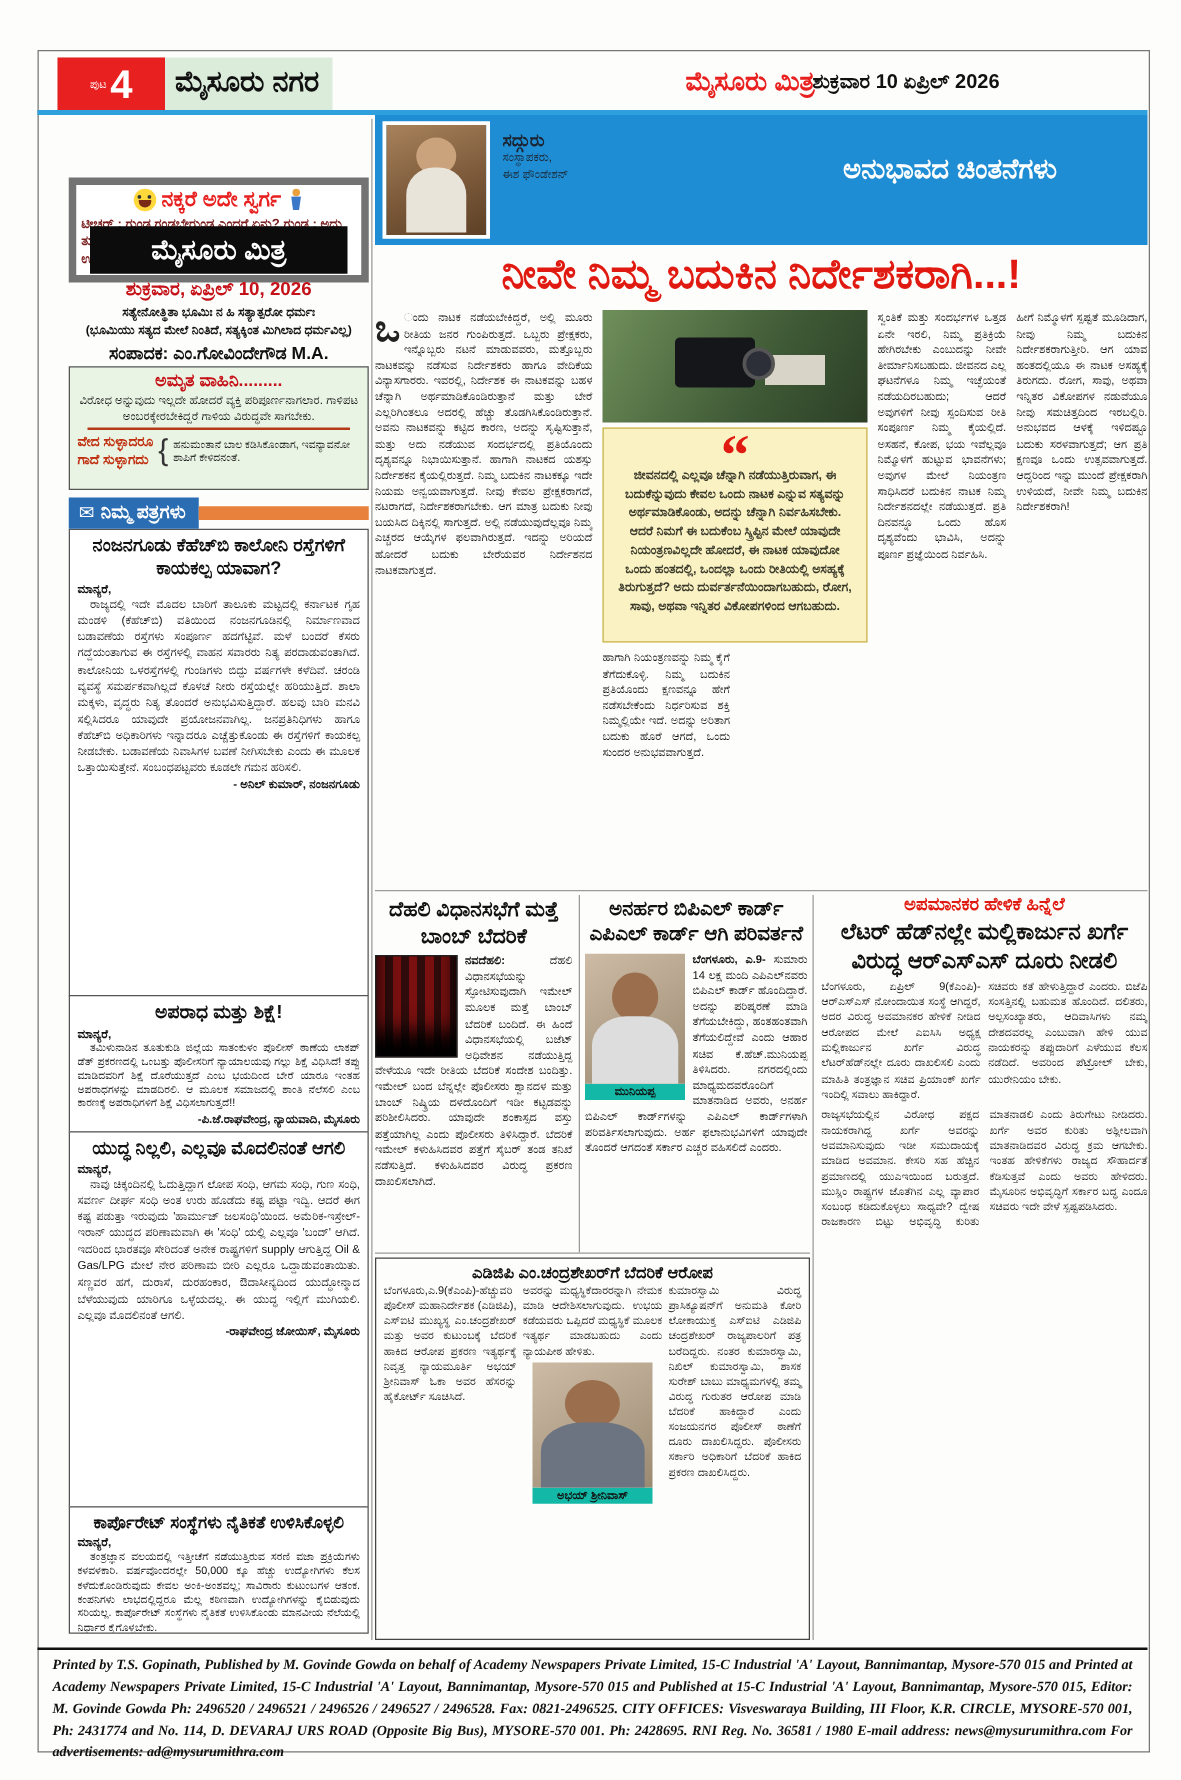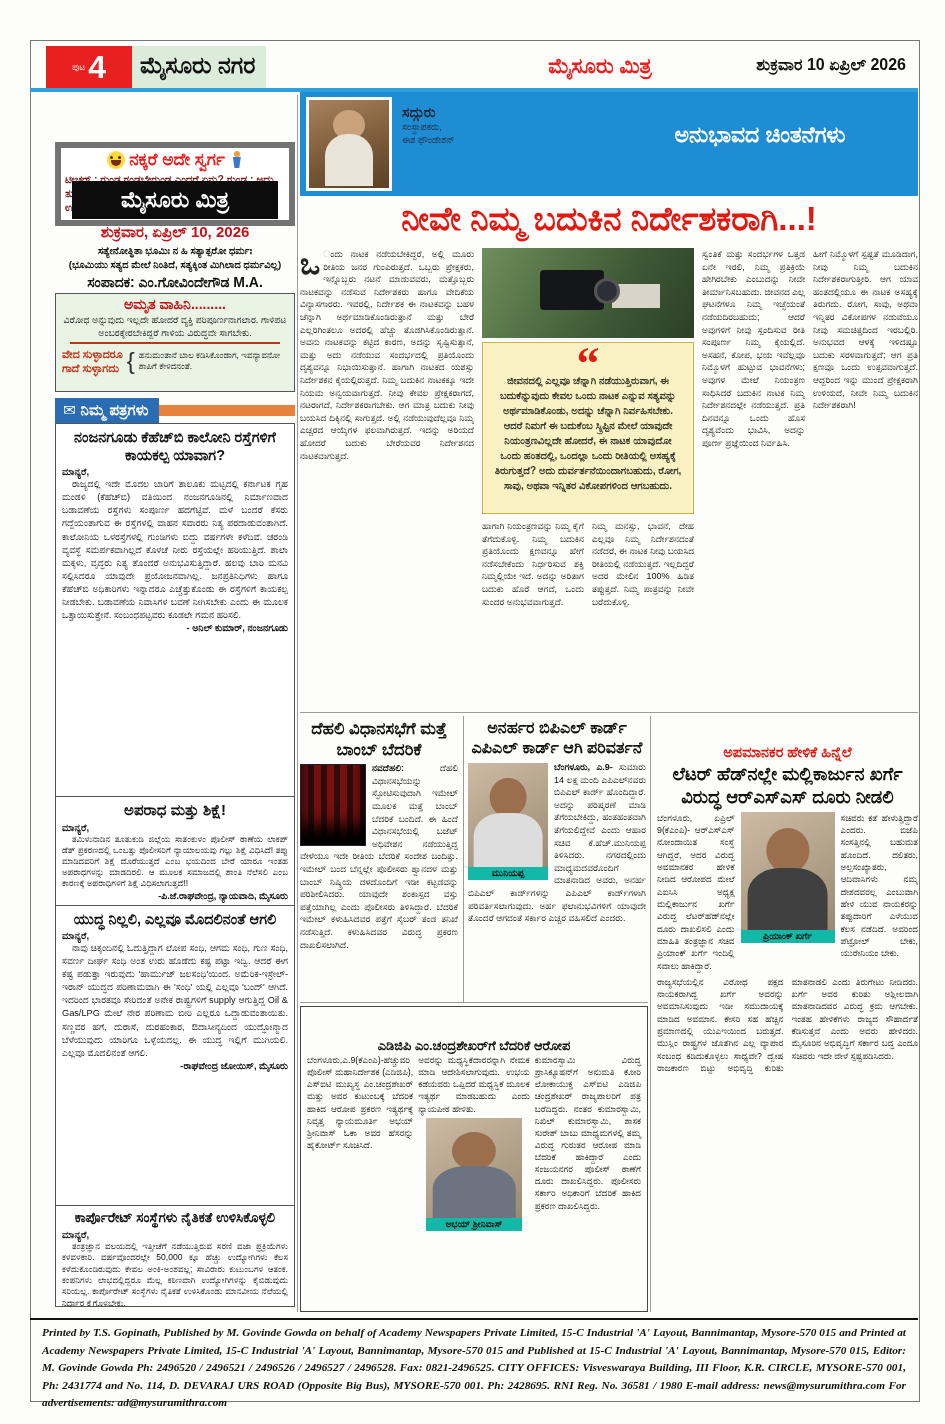--- a/index.html
+++ b/index.html
@@ -1,31 +1,31 @@
 <!DOCTYPE html>
 <html><head>
 <meta charset="utf-8">
 <style>
   html,body{margin:0;padding:0;background:#888;}
   #page{position:relative;width:945px;height:1424px;background:#fdfdfb;margin:0 auto;
         font-family:"Liberation Sans","DejaVu Sans",sans-serif;color:#111;overflow:hidden;}
   .abs{position:absolute;}
   .jc{text-align:justify;}
-  .ctr{text-align:center;margin-top:28px;}
+  .ctr{text-align:center;}
   .b{font-weight:bold;}
   
   .outer-border{left:30px;top:40px;width:888px;height:1360px;border:1px solid #777;}
   .hdr-green{left:46px;top:46px;width:220px;height:42px;background:#dcecdb;}
   .hdr-red{left:46px;top:46px;width:86px;height:42px;background:#e8201f;color:#fff;
            display:flex;align-items:center;justify-content:center;gap:3px;}
   .hdr-red .pg-lbl{font-size:9px;}
   .hdr-red .pg-num{font-size:32px;font-weight:bold;line-height:1;}
   .hdr-section{left:140px;top:52px;font-size:23px;font-weight:bold;}
   .hdr-paper{left:420px;top:54px;width:360px;text-align:center;color:#e8201f;font-size:21px;font-weight:bold;}
-  .hdr-date{left:650px;top:56px;width:256px;text-align:right;font-size:16px;font-weight:bold;}
+  .hdr-date{left:650px;top:56px;width:256px;font-size:16px;font-weight:bold;}
   .blue-rule{left:30px;top:88px;width:888px;height:4px;background:#2da0dd;}
   
   .vline{background:#9a9a9a;width:1px;}
   .hline{background:#9a9a9a;height:1px;}
   
   .joke-box{left:55px;top:95px;width:240px;height:84px;border:6px solid #737373;background:#fff;padding:2px 4px;box-sizing:border-box;margin-top:47px;}
   .joke-title-row{display:flex;align-items:center;justify-content:center;gap:4px;}
   .joke-title{color:#e8201f;font-size:17px;font-weight:bold;}
   .laugh-face{width:18px;height:18px;border-radius:50%;background:#ffd93b;position:relative;flex:0 0 auto;}
   .laugh-face::before{content:"";position:absolute;left:3px;top:5px;width:3px;height:3px;border-radius:50%;background:#333;box-shadow:8px 0 0 #333;}
@@ -211,21 +211,20 @@
   </div>
 
   <div class="cam-photo"></div>
 
   <div class="abs quote-box">
     <div class="quote-mark">“</div>
     <div class="quote-text">ಜೀವನದಲ್ಲಿ ಎಲ್ಲವೂ ಚೆನ್ನಾಗಿ ನಡೆಯುತ್ತಿರುವಾಗ, ಈ ಬದುಕೆನ್ನುವುದು ಕೇವಲ ಒಂದು ನಾಟಕ ಎನ್ನುವ ಸತ್ಯವನ್ನು ಅರ್ಥಮಾಡಿಕೊಂಡು, ಅದನ್ನು ಚೆನ್ನಾಗಿ ನಿರ್ವಹಿಸಬೇಕು. ಆದರೆ ನಿಮಗೆ ಈ ಬದುಕೆಂಬ ಸ್ಕ್ರಿಪ್ಟಿನ ಮೇಲೆ ಯಾವುದೇ ನಿಯಂತ್ರಣವಿಲ್ಲದೇ ಹೋದರೆ, ಈ ನಾಟಕ ಯಾವುದೋ ಒಂದು ಹಂತದಲ್ಲಿ, ಒಂದಲ್ಲಾ ಒಂದು ರೀತಿಯಲ್ಲಿ ಅಸಹ್ಯಕ್ಕೆ ತಿರುಗುತ್ತದೆ? ಅದು ದುರ್ವರ್ತನೆಯಿಂದಾಗಬಹುದು, ರೋಗ, ಸಾವು, ಅಥವಾ ಇನ್ನಿತರ ವಿಕೋಪಗಳಿಂದ ಆಗಬಹುದು.</div>
   </div>
 
   <div class="abs mcol jc" style="left:482px;top:520px;width:102px;height:190px;overflow:hidden;">ಹಾಗಾಗಿ ನಿಯಂತ್ರಣವನ್ನು ನಿಮ್ಮ ಕೈಗೆ ತೆಗೆದುಕೊಳ್ಳಿ. ನಿಮ್ಮ ಬದುಕಿನ ಪ್ರತಿಯೊಂದು ಕ್ಷಣವನ್ನೂ ಹೇಗೆ ನಡೆಸಬೇಕೆಂದು ನಿರ್ಧರಿಸುವ ಶಕ್ತಿ ನಿಮ್ಮಲ್ಲಿಯೇ ಇದೆ. ಅದನ್ನು ಅರಿತಾಗ ಬದುಕು ಹೊರೆ ಆಗದೆ, ಒಂದು ಸುಂದರ ಅನುಭವವಾಗುತ್ತದೆ.</div>
-  <div class="abs mcol jc" style="left:592px;top:520px;width:102px;height:190px;overflow:hidden;">ನಿಮ್ಮ ಮನಸ್ಸು, ಭಾವನೆ, ದೇಹ ಎಲ್ಲವೂ ನಿಮ್ಮ ನಿರ್ದೇಶನದಂತೆ ನಡೆದರೆ, ಈ ನಾಟಕ ನೀವು ಬಯಸಿದ ರೀತಿಯಲ್ಲಿ ನಡೆಯುತ್ತದೆ. ಇಲ್ಲದಿದ್ದರೆ ಅದರ ಮೇಲಿನ 100% ಹಿಡಿತ ತಪ್ಪುತ್ತದೆ. ನಿಮ್ಮ ಪಾತ್ರವನ್ನು ನೀವೇ ಬರೆದುಕೊಳ್ಳಿ.</div>
   <div class="abs mcol jc" style="left:702px;top:248px;width:103px;height:462px;overflow:hidden;">ಸ್ವಂತಿಕೆ ಮತ್ತು ಸಂದರ್ಭಗಳ ಒತ್ತಡ ಏನೇ ಇರಲಿ, ನಿಮ್ಮ ಪ್ರತಿಕ್ರಿಯೆ ಹೇಗಿರಬೇಕು ಎಂಬುದನ್ನು ನೀವೇ ತೀರ್ಮಾನಿಸಬಹುದು. ಜೀವನದ ಎಲ್ಲ ಘಟನೆಗಳೂ ನಿಮ್ಮ ಇಚ್ಛೆಯಂತೆ ನಡೆಯದಿರಬಹುದು; ಆದರೆ ಅವುಗಳಿಗೆ ನೀವು ಸ್ಪಂದಿಸುವ ರೀತಿ ಸಂಪೂರ್ಣ ನಿಮ್ಮ ಕೈಯಲ್ಲಿದೆ. ಅಸಹನೆ, ಕೋಪ, ಭಯ ಇವೆಲ್ಲವೂ ನಿಮ್ಮೊಳಗೆ ಹುಟ್ಟುವ ಭಾವನೆಗಳು; ಅವುಗಳ ಮೇಲೆ ನಿಯಂತ್ರಣ ಸಾಧಿಸಿದರೆ ಬದುಕಿನ ನಾಟಕ ನಿಮ್ಮ ನಿರ್ದೇಶನದಲ್ಲೇ ನಡೆಯುತ್ತದೆ. ಪ್ರತಿ ದಿನವನ್ನೂ ಒಂದು ಹೊಸ ದೃಶ್ಯವೆಂದು ಭಾವಿಸಿ, ಅದನ್ನು ಪೂರ್ಣ ಪ್ರಜ್ಞೆಯಿಂದ ನಿರ್ವಹಿಸಿ.</div>
   <div class="abs mcol jc" style="left:813px;top:248px;width:105px;height:462px;overflow:hidden;">ಹೀಗೆ ನಿಮ್ಮೊಳಗೆ ಸ್ಪಷ್ಟತೆ ಮೂಡಿದಾಗ, ನೀವು ನಿಮ್ಮ ಬದುಕಿನ ನಿರ್ದೇಶಕರಾಗುತ್ತೀರಿ. ಆಗ ಯಾವ ಹಂತದಲ್ಲಿಯೂ ಈ ನಾಟಕ ಅಸಹ್ಯಕ್ಕೆ ತಿರುಗದು. ರೋಗ, ಸಾವು, ಅಥವಾ ಇನ್ನಿತರ ವಿಕೋಪಗಳ ನಡುವೆಯೂ ನೀವು ಸಮಚಿತ್ತದಿಂದ ಇರಬಲ್ಲಿರಿ. ಅನುಭವದ ಆಳಕ್ಕೆ ಇಳಿದಷ್ಟೂ ಬದುಕು ಸರಳವಾಗುತ್ತದೆ; ಆಗ ಪ್ರತಿ ಕ್ಷಣವೂ ಒಂದು ಉತ್ಸವವಾಗುತ್ತದೆ. ಆದ್ದರಿಂದ ಇನ್ನು ಮುಂದೆ ಪ್ರೇಕ್ಷಕರಾಗಿ ಉಳಿಯದೆ, ನೀವೇ ನಿಮ್ಮ ಬದುಕಿನ ನಿರ್ದೇಶಕರಾಗಿ!</div>
 
   <div class="abs art" style="left:300px;top:718px;width:158px;height:282px;overflow:hidden;">
     <h2 style="font-size:16.5px;">ದೆಹಲಿ ವಿಧಾನಸಭೆಗೆ ಮತ್ತೆ ಬಾಂಬ್ ಬೆದರಿಕೆ</h2>
     <div class="bd jc">
       <span class="bomb-photo"></span>
       <span class="dl">ನವದೆಹಲಿ:</span>
       <span>ದೆಹಲಿ ವಿಧಾನಸಭೆಯನ್ನು ಸ್ಫೋಟಿಸುವುದಾಗಿ ಇಮೇಲ್ ಮೂಲಕ ಮತ್ತೆ ಬಾಂಬ್ ಬೆದರಿಕೆ ಬಂದಿದೆ. ಈ ಹಿಂದೆ ವಿಧಾನಸಭೆಯಲ್ಲಿ ಬಜೆಟ್ ಅಧಿವೇಶನ ನಡೆಯುತ್ತಿದ್ದ ವೇಳೆಯೂ ಇದೇ ರೀತಿಯ ಬೆದರಿಕೆ ಸಂದೇಶ ಬಂದಿತ್ತು. ಇಮೇಲ್ ಬಂದ ಬೆನ್ನಲ್ಲೇ ಪೊಲೀಸರು ಶ್ವಾನದಳ ಮತ್ತು ಬಾಂಬ್ ನಿಷ್ಕ್ರಿಯ ದಳದೊಂದಿಗೆ ಇಡೀ ಕಟ್ಟಡವನ್ನು ಪರಿಶೀಲಿಸಿದರು. ಯಾವುದೇ ಶಂಕಾಸ್ಪದ ವಸ್ತು ಪತ್ತೆಯಾಗಿಲ್ಲ ಎಂದು ಪೊಲೀಸರು ತಿಳಿಸಿದ್ದಾರೆ. ಬೆದರಿಕೆ ಇಮೇಲ್ ಕಳುಹಿಸಿದವರ ಪತ್ತೆಗೆ ಸೈಬರ್ ತಂಡ ತನಿಖೆ ನಡೆಸುತ್ತಿದೆ. ಕಳುಹಿಸಿದವರ ವಿರುದ್ಧ ಪ್ರಕರಣ ದಾಖಲಿಸಲಾಗಿದೆ.</span>
     </div>
@@ -254,24 +253,20 @@
       </div>
       <div class="jc" style="flex:1;font-size:8.8px;line-height:1.38;">ಕುಮಾರಸ್ವಾಮಿ ವಿರುದ್ಧ ಪ್ರಾಸಿಕ್ಯೂಷನ್‌ಗೆ ಅನುಮತಿ ಕೋರಿ ಲೋಕಾಯುಕ್ತ ಎಸ್‌ಐಟಿ ಎಡಿಜಿಪಿ ಚಂದ್ರಶೇಖರ್ ರಾಜ್ಯಪಾಲರಿಗೆ ಪತ್ರ ಬರೆದಿದ್ದರು. ನಂತರ ಕುಮಾರಸ್ವಾಮಿ, ನಿಖಿಲ್ ಕುಮಾರಸ್ವಾಮಿ, ಶಾಸಕ ಸುರೇಶ್ ಬಾಬು ಮಾಧ್ಯಮಗಳಲ್ಲಿ ತಮ್ಮ ವಿರುದ್ಧ ಗುರುತರ ಆರೋಪ ಮಾಡಿ ಬೆದರಿಕೆ ಹಾಕಿದ್ದಾರೆ ಎಂದು ಸಂಜಯನಗರ ಪೊಲೀಸ್ ಠಾಣೆಗೆ ದೂರು ದಾಖಲಿಸಿದ್ದರು. ಪೊಲೀಸರು ಸರ್ಕಾರಿ ಅಧಿಕಾರಿಗೆ ಬೆದರಿಕೆ ಹಾಕಿದ ಪ್ರಕರಣ ದಾಖಲಿಸಿದ್ದರು.</div>
     </div>
   </div>
 
   <div class="abs" style="left:657px;top:716px;width:261px;height:596px;overflow:hidden;">
     <div class="ctr b" style="font-size:14.5px;color:#e01a10;">ಅಪಮಾನಕರ ಹೇಳಿಕೆ ಹಿನ್ನೆಲೆ</div>
     <div class="ctr b" style="font-size:18px;line-height:1.3;margin:2px 0;">ಲೆಟರ್ ಹೆಡ್‌ನಲ್ಲೇ ಮಲ್ಲಿಕಾರ್ಜುನ ಖರ್ಗೆ ವಿರುದ್ಧ ಆರ್‌ಎಸ್‌ಎಸ್ ದೂರು ನೀಡಲಿ</div>
     <div style="display:flex;gap:6px;">
       <div class="jc" style="flex:1;font-size:8.8px;line-height:1.4;">ಬೆಂಗಳೂರು, ಏಪ್ರಿಲ್ 9(ಕೆಎಂಪಿ)- ಆರ್‌ಎಸ್‌ಎಸ್ ನೋಂದಾಯಿತ ಸಂಸ್ಥೆ ಆಗಿದ್ದರೆ, ಅದರ ವಿರುದ್ಧ ಅವಮಾನಕರ ಹೇಳಿಕೆ ನೀಡಿದ ಆರೋಪದ ಮೇಲೆ ಎಐಸಿಸಿ ಅಧ್ಯಕ್ಷ ಮಲ್ಲಿಕಾರ್ಜುನ ಖರ್ಗೆ ವಿರುದ್ಧ ಲೆಟರ್‌ಹೆಡ್‌ನಲ್ಲೇ ದೂರು ದಾಖಲಿಸಲಿ ಎಂದು ಮಾಹಿತಿ ತಂತ್ರಜ್ಞಾನ ಸಚಿವ ಪ್ರಿಯಾಂಕ್ ಖರ್ಗೆ ಇಂದಿಲ್ಲಿ ಸವಾಲು ಹಾಕಿದ್ದಾರೆ.</div>
-      <div style="flex:0 0 94px;">
-        <div class="portrait" style="width:94px;height:118px;"></div>
-        <div class="pcap">ಪ್ರಿಯಾಂಕ್ ಖರ್ಗೆ</div>
-      </div>
       <div class="jc" style="flex:1;font-size:8.8px;line-height:1.4;">ಸಚಿವರು ಕತೆ ಹೇಳುತ್ತಿದ್ದಾರೆ ಎಂದರು. ಬಿಜೆಪಿ ಸಂಸತ್ತಿನಲ್ಲಿ ಬಹುಮತ ಹೊಂದಿದೆ. ದಲಿತರು, ಅಲ್ಪಸಂಖ್ಯಾತರು, ಆದಿವಾಸಿಗಳು ನಮ್ಮ ದೇಶದವರಲ್ಲ ಎಂಬುವಾಗಿ ಹೇಳಿ ಯುವ ನಾಯಕರನ್ನು ತಪ್ಪುದಾರಿಗೆ ಎಳೆಯುವ ಕೆಲಸ ನಡೆದಿದೆ. ಅವರಿಂದ ಪೆಟ್ರೋಲ್ ಬೇಕು, ಯುರೇನಿಯಂ ಬೇಕು.</div>
     </div>
     <div class="art2col jc" style="font-size:8.8px;line-height:1.4;margin-top:4px;">ರಾಜ್ಯಸಭೆಯಲ್ಲಿನ ವಿರೋಧ ಪಕ್ಷದ ನಾಯಕರಾಗಿದ್ದ ಖರ್ಗೆ ಅವರನ್ನು ಅವಮಾನಿಸುವುದು ಇಡೀ ಸಮುದಾಯಕ್ಕೆ ಮಾಡಿದ ಅವಮಾನ. ಕೇಸರಿ ಸಹ ಹೆಚ್ಚಿನ ಪ್ರಮಾಣದಲ್ಲಿ ಯುಎಇಯಿಂದ ಬರುತ್ತದೆ. ಮುಸ್ಲಿಂ ರಾಷ್ಟ್ರಗಳ ಜೊತೆಗಿನ ಎಲ್ಲ ವ್ಯಾಪಾರ ಸಂಬಂಧ ಕಡಿದುಕೊಳ್ಳಲು ಸಾಧ್ಯವೇ? ದ್ವೇಷ ರಾಜಕಾರಣ ಬಿಟ್ಟು ಅಭಿವೃದ್ಧಿ ಕುರಿತು ಮಾತನಾಡಲಿ ಎಂದು ತಿರುಗೇಟು ನೀಡಿದರು. ಖರ್ಗೆ ಅವರ ಕುರಿತು ಅಶ್ಲೀಲವಾಗಿ ಮಾತನಾಡಿದವರ ವಿರುದ್ಧ ಕ್ರಮ ಆಗಬೇಕು. ಇಂತಹ ಹೇಳಿಕೆಗಳು ರಾಜ್ಯದ ಸೌಹಾರ್ದತೆ ಕೆಡಿಸುತ್ತವೆ ಎಂದು ಅವರು ಹೇಳಿದರು. ಮೈಸೂರಿನ ಅಭಿವೃದ್ಧಿಗೆ ಸರ್ಕಾರ ಬದ್ಧ ಎಂದೂ ಸಚಿವರು ಇದೇ ವೇಳೆ ಸ್ಪಷ್ಟಪಡಿಸಿದರು.</div>
   </div>
 
   <div class="abs footer">Printed by T.S. Gopinath, Published by M. Govinde Gowda on behalf of Academy Newspapers Private Limited, 15-C Industrial 'A' Layout, Bannimantap, Mysore-570 015 and Printed at Academy Newspapers Private Limited, 15-C Industrial 'A' Layout, Bannimantap, Mysore-570 015 and Published at 15-C Industrial 'A' Layout, Bannimantap, Mysore-570 015, Editor: M. Govinde Gowda  Ph: 2496520 / 2496521 / 2496526 / 2496527 / 2496528.  Fax: 0821-2496525.  CITY OFFICES: Visveswaraya Building, III Floor, K.R. CIRCLE, MYSORE-570 001, Ph: 2431774 and No. 114, D. DEVARAJ  URS ROAD (Opposite Big Bus), MYSORE-570 001. Ph: 2428695. RNI Reg. No. 36581 / 1980 E-mail address: news@mysurumithra.com For advertisements: ad@mysurumithra.com</div>
 
 </div>
 
 </body></html>

